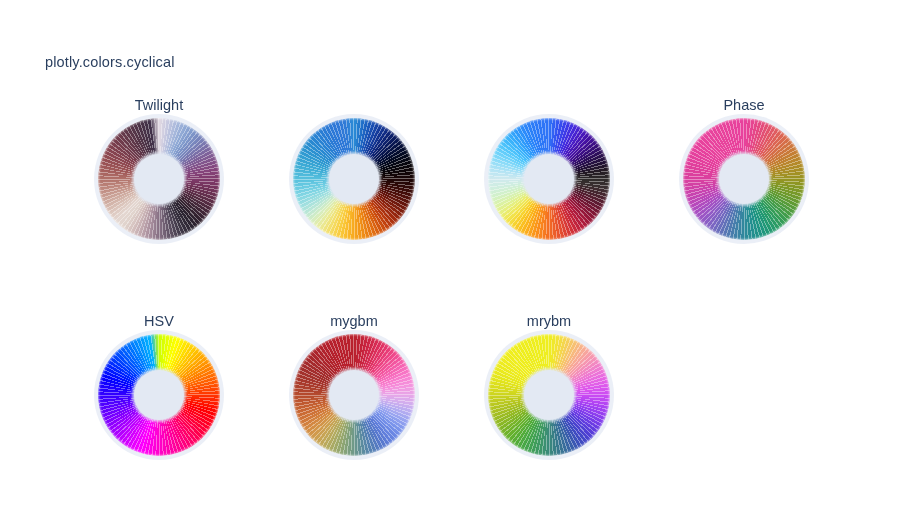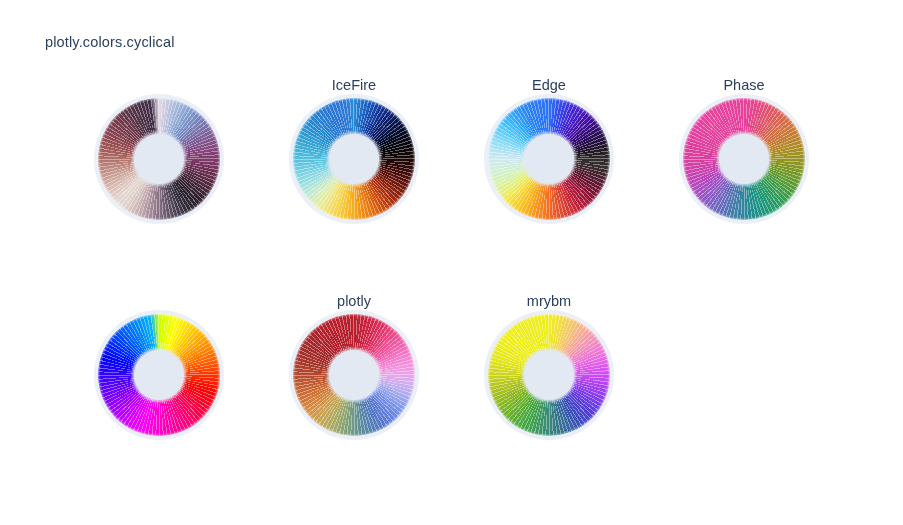--- a/index.html
+++ b/index.html
@@ -14,20 +14,21 @@
     position: relative;
     overflow: hidden;
     font-family: "Liberation Sans", "DejaVu Sans", sans-serif;
     -webkit-font-smoothing: antialiased;
   }
 
   #figure {
     position: absolute;
     inset: 0;
     background: #ffffff;
+    margin-top: 20px;
   }
 
   #figure-title {
     position: absolute;
     left: 45px;
     top: 34px;
     font-size: 14.5px;
     color: #2a3f5f;
     letter-spacing: 0.15px;
     white-space: nowrap;
@@ -124,44 +125,43 @@
 </style>
 </head>
 <body>
 
 <div id="figure">
 
   <div id="figure-title">plotly.colors.cyclical</div>
 
   <div id="wheels">
       <div class="wheel-cell" style="left: 69px; top: 77px;">
+        <div class="wheel-title">Twilight</div>
         <div class="wheel-wrap">
           <div class="wheel-halo"></div>
           <div class="wheel-disc">
             <div class="wheel-ramp" style="background: conic-gradient(rgb(226, 217, 226) 0deg, rgb(198, 200, 224) 9deg, rgb(169, 185, 220) 18deg, rgb(143, 169, 213) 27deg, rgb(126, 151, 202) 36deg, rgb(120, 133, 188) 45deg, rgb(122, 115, 171) 54deg, rgb(127, 97, 153) 63deg, rgb(131, 81, 137) 72deg, rgb(133, 67, 122) 81deg, rgb(127, 58, 107) 90deg, rgb(117, 52, 93) 99deg, rgb(102, 48, 79) 108deg, rgb(84, 44, 66) 117deg, rgb(66, 39, 56) 126deg, rgb(50, 34, 47) 135deg, rgb(42, 35, 48) 144deg, rgb(54, 48, 62) 153deg, rgb(76, 67, 84) 162deg, rgb(104, 89, 108) 171deg, rgb(134, 112, 132) 180deg, rgb(165, 139, 155) 189deg, rgb(191, 166, 173) 198deg, rgb(212, 191, 189) 207deg, rgb(224, 211, 204) 216deg, rgb(228, 215, 209) 225deg, rgb(221, 200, 191) 234deg, rgb(211, 180, 169) 243deg, rgb(200, 157, 146) 252deg, rgb(189, 134, 124) 261deg, rgb(176, 113, 105) 270deg, rgb(164, 94, 92) 279deg, rgb(151, 79, 83) 288deg, rgb(138, 69, 80) 297deg, rgb(125, 63, 78) 306deg, rgb(111, 59, 76) 315deg, rgb(97, 56, 74) 324deg, rgb(84, 53, 72) 333deg, rgb(73, 50, 71) 342deg, rgb(64, 48, 72) 351deg, rgb(226, 217, 226) 360deg);"></div>
             <div class="wheel-spokes"></div>
             <div class="wheel-edge"></div>
           </div>
           <div class="wheel-hole" style="background: rgb(227, 233, 243);"></div>
         </div>
       </div>
       <div class="wheel-cell" style="left: 264px; top: 77px;">
-        <div class="wheel-title">IceFire</div>
         <div class="wheel-wrap">
           <div class="wheel-halo"></div>
           <div class="wheel-disc">
             <div class="wheel-ramp" style="background: conic-gradient(rgb(42, 140, 214) 0deg, rgb(31, 110, 200) 9deg, rgb(26, 82, 182) 18deg, rgb(21, 58, 155) 27deg, rgb(16, 39, 124) 36deg, rgb(10, 26, 92) 45deg, rgb(5, 16, 61) 54deg, rgb(3, 10, 34) 63deg, rgb(5, 6, 15) 72deg, rgb(13, 5, 7) 81deg, rgb(27, 6, 6) 90deg, rgb(48, 10, 8) 99deg, rgb(74, 15, 11) 108deg, rgb(102, 22, 13) 117deg, rgb(132, 32, 14) 126deg, rgb(163, 44, 15) 135deg, rgb(191, 63, 15) 144deg, rgb(212, 89, 16) 153deg, rgb(228, 116, 19) 162deg, rgb(240, 143, 22) 171deg, rgb(247, 168, 31) 180deg, rgb(250, 191, 46) 189deg, rgb(248, 210, 73) 198deg, rgb(242, 224, 112) 207deg, rgb(233, 235, 155) 216deg, rgb(214, 237, 192) 225deg, rgb(188, 231, 214) 234deg, rgb(159, 223, 224) 243deg, rgb(131, 214, 227) 252deg, rgb(107, 203, 226) 261deg, rgb(87, 192, 221) 270deg, rgb(71, 180, 216) 279deg, rgb(58, 167, 212) 288deg, rgb(48, 154, 209) 297deg, rgb(42, 142, 208) 306deg, rgb(40, 133, 210) 315deg, rgb(42, 126, 212) 324deg, rgb(44, 121, 214) 333deg, rgb(46, 120, 216) 342deg, rgb(47, 122, 214) 351deg, rgb(42, 140, 214) 360deg);"></div>
             <div class="wheel-spokes"></div>
             <div class="wheel-edge"></div>
           </div>
           <div class="wheel-hole" style="background: rgb(227, 233, 243);"></div>
         </div>
       </div>
       <div class="wheel-cell" style="left: 459px; top: 77px;">
-        <div class="wheel-title">Edge</div>
         <div class="wheel-wrap">
           <div class="wheel-halo"></div>
           <div class="wheel-disc">
             <div class="wheel-ramp" style="background: conic-gradient(rgb(47, 115, 247) 0deg, rgb(51, 85, 242) 9deg, rgb(61, 61, 233) 18deg, rgb(71, 40, 217) 27deg, rgb(74, 26, 191) 36deg, rgb(69, 17, 159) 45deg, rgb(58, 15, 126) 54deg, rgb(45, 16, 89) 63deg, rgb(34, 16, 56) 72deg, rgb(35, 26, 35) 81deg, rgb(46, 43, 42) 90deg, rgb(58, 47, 49) 99deg, rgb(72, 36, 48) 108deg, rgb(94, 26, 50) 117deg, rgb(122, 22, 53) 126deg, rgb(152, 23, 58) 135deg, rgb(180, 28, 61) 144deg, rgb(203, 42, 59) 153deg, rgb(220, 63, 53) 162deg, rgb(233, 86, 44) 171deg, rgb(243, 108, 35) 180deg, rgb(249, 133, 29) 189deg, rgb(251, 158, 26) 198deg, rgb(251, 184, 29) 207deg, rgb(248, 208, 43) 216deg, rgb(242, 228, 76) 225deg, rgb(231, 239, 122) 234deg, rgb(219, 242, 166) 243deg, rgb(210, 241, 200) 252deg, rgb(207, 238, 224) 261deg, rgb(207, 233, 238) 270deg, rgb(181, 228, 244) 279deg, rgb(146, 221, 248) 288deg, rgb(110, 210, 250) 297deg, rgb(79, 197, 251) 306deg, rgb(58, 179, 251) 315deg, rgb(48, 158, 251) 324deg, rgb(44, 138, 250) 333deg, rgb(43, 125, 248) 342deg, rgb(45, 118, 247) 351deg, rgb(47, 115, 247) 360deg);"></div>
             <div class="wheel-spokes"></div>
             <div class="wheel-edge"></div>
           </div>
           <div class="wheel-hole" style="background: rgb(227, 233, 243);"></div>
         </div>
       </div>
@@ -171,32 +171,33 @@
           <div class="wheel-halo"></div>
           <div class="wheel-disc">
             <div class="wheel-ramp" style="background: conic-gradient(rgb(232, 65, 157) 0deg, rgb(230, 68, 143) 9deg, rgb(228, 75, 126) 18deg, rgb(226, 84, 109) 27deg, rgb(223, 95, 92) 36deg, rgb(217, 106, 76) 45deg, rgb(207, 117, 64) 54deg, rgb(196, 127, 51) 63deg, rgb(182, 136, 42) 72deg, rgb(167, 143, 37) 81deg, rgb(151, 148, 34) 90deg, rgb(133, 152, 36) 99deg, rgb(115, 154, 43) 108deg, rgb(95, 156, 53) 117deg, rgb(76, 157, 67) 126deg, rgb(58, 157, 83) 135deg, rgb(44, 156, 99) 144deg, rgb(34, 153, 115) 153deg, rgb(30, 149, 130) 162deg, rgb(35, 143, 144) 171deg, rgb(47, 136, 156) 180deg, rgb(65, 128, 168) 189deg, rgb(85, 119, 179) 198deg, rgb(107, 109, 189) 207deg, rgb(128, 99, 196) 216deg, rgb(148, 89, 198) 225deg, rgb(167, 80, 195) 234deg, rgb(184, 72, 187) 243deg, rgb(198, 67, 176) 252deg, rgb(209, 65, 166) 261deg, rgb(217, 64, 159) 270deg, rgb(222, 63, 156) 279deg, rgb(226, 63, 156) 288deg, rgb(229, 64, 157) 297deg, rgb(231, 65, 157) 306deg, rgb(232, 66, 157) 315deg, rgb(232, 67, 157) 324deg, rgb(232, 67, 156) 333deg, rgb(232, 66, 156) 342deg, rgb(232, 65, 156) 351deg, rgb(232, 65, 157) 360deg);"></div>
             <div class="wheel-spokes"></div>
             <div class="wheel-edge"></div>
           </div>
           <div class="wheel-hole" style="background: rgb(227, 233, 243);"></div>
         </div>
       </div>
       <div class="wheel-cell" style="left: 69px; top: 293px;">
+        <div class="wheel-title">HSV</div>
         <div class="wheel-wrap">
           <div class="wheel-halo"></div>
           <div class="wheel-disc">
             <div class="wheel-ramp" style="background: conic-gradient(rgb(204, 255, 0) 0deg, rgb(230, 255, 0) 9deg, rgb(255, 255, 0) 18deg, rgb(255, 230, 0) 27deg, rgb(255, 204, 0) 36deg, rgb(255, 179, 0) 45deg, rgb(255, 153, 0) 54deg, rgb(255, 128, 0) 63deg, rgb(255, 102, 0) 72deg, rgb(255, 77, 0) 81deg, rgb(255, 51, 0) 90deg, rgb(255, 26, 0) 99deg, rgb(255, 0, 0) 108deg, rgb(255, 0, 26) 117deg, rgb(255, 0, 51) 126deg, rgb(255, 0, 77) 135deg, rgb(255, 0, 102) 144deg, rgb(255, 0, 128) 153deg, rgb(255, 0, 153) 162deg, rgb(255, 0, 179) 171deg, rgb(255, 0, 204) 180deg, rgb(255, 0, 230) 189deg, rgb(255, 0, 255) 198deg, rgb(230, 0, 255) 207deg, rgb(204, 0, 255) 216deg, rgb(179, 0, 255) 225deg, rgb(153, 0, 255) 234deg, rgb(128, 0, 255) 243deg, rgb(102, 0, 255) 252deg, rgb(77, 0, 255) 261deg, rgb(51, 0, 255) 270deg, rgb(26, 0, 255) 279deg, rgb(0, 0, 255) 288deg, rgb(0, 26, 255) 297deg, rgb(0, 51, 255) 306deg, rgb(0, 77, 255) 315deg, rgb(0, 102, 255) 324deg, rgb(0, 128, 255) 333deg, rgb(0, 153, 255) 342deg, rgb(0, 179, 255) 351deg, rgb(204, 255, 0) 360deg);"></div>
             <div class="wheel-spokes"></div>
             <div class="wheel-edge"></div>
           </div>
           <div class="wheel-hole" style="background: rgb(227, 233, 243);"></div>
         </div>
       </div>
       <div class="wheel-cell" style="left: 264px; top: 293px;">
-        <div class="wheel-title">plotly</div>
+        <div class="wheel-title">mygbm</div>
         <div class="wheel-wrap">
           <div class="wheel-halo"></div>
           <div class="wheel-disc">
             <div class="wheel-ramp" style="background: conic-gradient(rgb(184, 32, 44) 0deg, rgb(195, 34, 56) 9deg, rgb(207, 39, 72) 18deg, rgb(220, 47, 92) 27deg, rgb(231, 59, 116) 36deg, rgb(239, 74, 141) 45deg, rgb(244, 91, 166) 54deg, rgb(247, 110, 190) 63deg, rgb(248, 130, 210) 72deg, rgb(243, 150, 223) 81deg, rgb(231, 166, 232) 90deg, rgb(210, 174, 238) 99deg, rgb(182, 173, 241) 108deg, rgb(151, 164, 240) 117deg, rgb(125, 150, 236) 126deg, rgb(106, 135, 228) 135deg, rgb(93, 123, 216) 144deg, rgb(85, 120, 199) 153deg, rgb(84, 128, 179) 162deg, rgb(92, 140, 158) 171deg, rgb(109, 152, 138) 180deg, rgb(132, 162, 120) 189deg, rgb(157, 169, 106) 198deg, rgb(180, 171, 95) 207deg, rgb(198, 166, 86) 216deg, rgb(209, 154, 76) 225deg, rgb(212, 138, 66) 234deg, rgb(209, 120, 57) 243deg, rgb(201, 103, 51) 252deg, rgb(191, 88, 48) 261deg, rgb(181, 75, 46) 270deg, rgb(172, 63, 45) 279deg, rgb(165, 53, 44) 288deg, rgb(162, 46, 44) 297deg, rgb(164, 42, 44) 306deg, rgb(170, 38, 44) 315deg, rgb(176, 35, 44) 324deg, rgb(181, 33, 44) 333deg, rgb(184, 32, 44) 342deg, rgb(184, 32, 44) 351deg, rgb(184, 32, 44) 360deg);"></div>
             <div class="wheel-spokes"></div>
             <div class="wheel-edge"></div>
           </div>
           <div class="wheel-hole" style="background: rgb(227, 233, 243);"></div>
         </div>
       </div>

